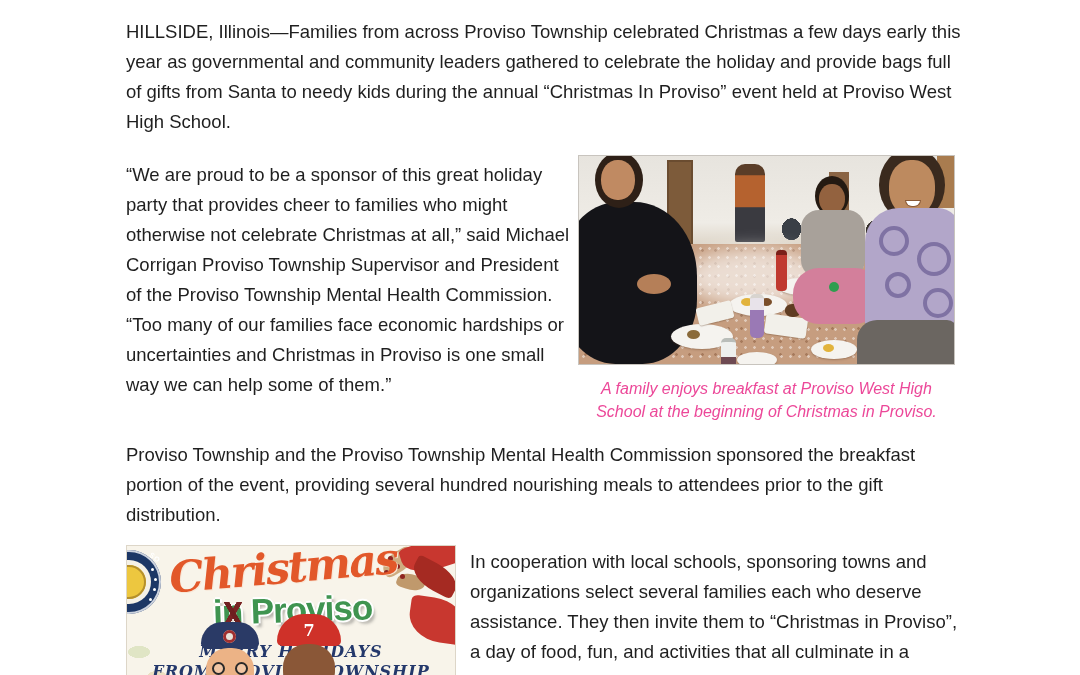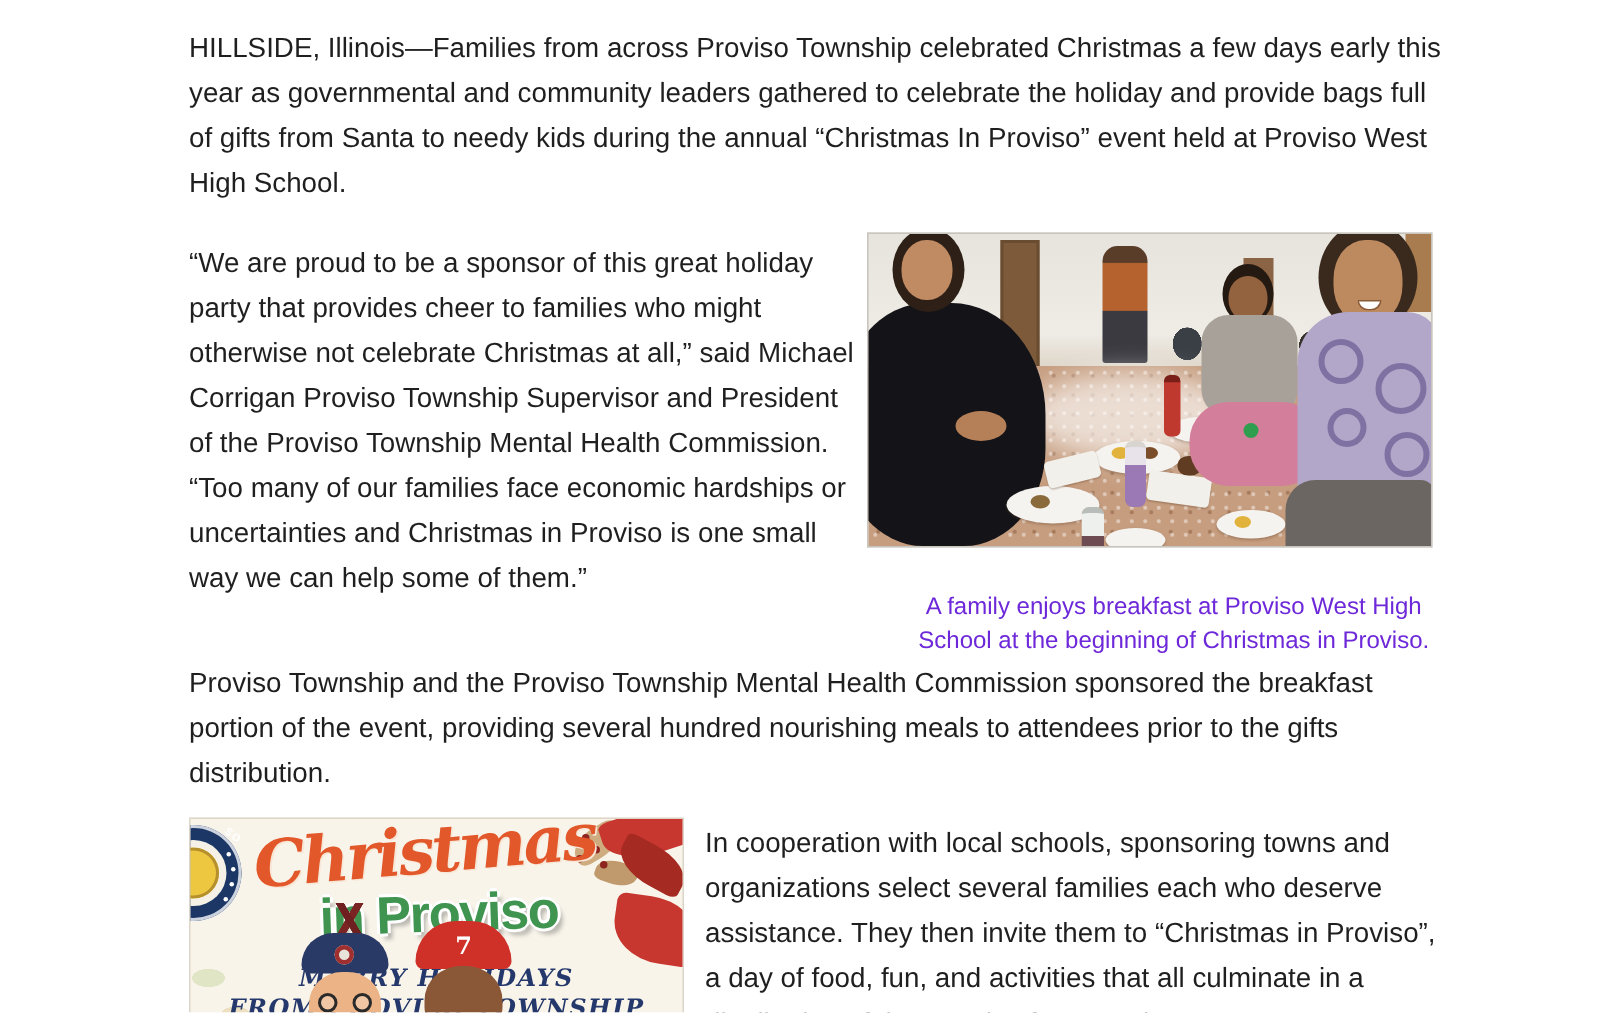--- a/index.html
+++ b/index.html
@@ -3,22 +3,22 @@
 <meta charset="utf-8">
 <style>
   html,body{margin:0;padding:0;background:#ffffff;}
   .page{position:relative;width:1080px;height:675px;background:#ffffff;overflow:hidden;
         font-family:"Liberation Sans",sans-serif;color:#1f1f1f;}
   .body-text{position:absolute;margin:0;font-size:18.5px;line-height:30px;color:#1f1f1f;}
   .p-lede{left:126px;top:17px;width:842px;}
   .p-quote{left:126px;top:160px;width:452px;}
   .p-sponsor{left:126px;top:440px;width:842px;}
   .p-coop{left:470px;top:547px;width:492px;}
-  .caption{position:absolute;left:578px;top:377px;width:377px;margin:16px;text-align:center;
-           font-size:16px;line-height:23px;color:#6d28d9;}
+  .caption{position:absolute;left:578px;top:377px;width:377px;margin:0;text-align:center;
+           font-size:16px;line-height:23px;color:#ec4899;font-style:italic;}
 
   
   .photo{position:absolute;left:578px;top:155px;width:377px;height:210px;margin:0;
          overflow:hidden;border:1px solid #c8c4be;box-sizing:border-box;background:#d9d4cc;}
   .ph-wall{position:absolute;left:0;top:0;width:100%;height:95px;
            background:linear-gradient(180deg,#e7e4de 0%,#efece6 70%,#d9cfc0 100%);}
   .ph-door-left{position:absolute;left:88px;top:4px;width:26px;height:86px;background:#7d5b3a;
                 border:2px solid #6a4c30;box-sizing:border-box;}
   .ph-door-right{position:absolute;left:250px;top:16px;width:20px;height:64px;background:#8a6444;}
   .ph-door-far-right{position:absolute;left:358px;top:0;width:19px;height:52px;background:#a97c4f;}
@@ -186,21 +186,21 @@
     <div class="ph-girl-hoodie"></div>
     <div class="ph-ring r1"></div>
     <div class="ph-ring r2"></div>
     <div class="ph-ring r3"></div>
     <div class="ph-ring r4"></div>
     <div class="ph-girl-pants"></div>
   </figure>
 
   <p class="caption">A family enjoys breakfast at Proviso West High School at the beginning of Christmas in Proviso.</p>
 
-  <p class="body-text p-sponsor">Proviso Township and the Proviso Township Mental Health Commission sponsored the breakfast portion of the event, providing several hundred nourishing meals to attendees prior to the gifts distribution.</p>
+  <p class="body-text p-sponsor">Proviso Township and the Proviso Township Mental Health Commission sponsored the breakfast portion of the event, providing several hundred nourishing meals to attendees prior to the gift distribution.</p>
 
   <figure class="poster">
     <div class="po-seal"></div>
     <div class="po-seal-mid"></div>
     <div class="po-seal-core"></div>
     <div class="po-star" style="left:24px;top:22px;"></div>
     <div class="po-star" style="left:27px;top:32px;"></div>
     <div class="po-star" style="left:26px;top:42px;"></div>
     <div class="po-star" style="left:22px;top:52px;"></div>
     <div class="po-seal-letters">SO</div>

